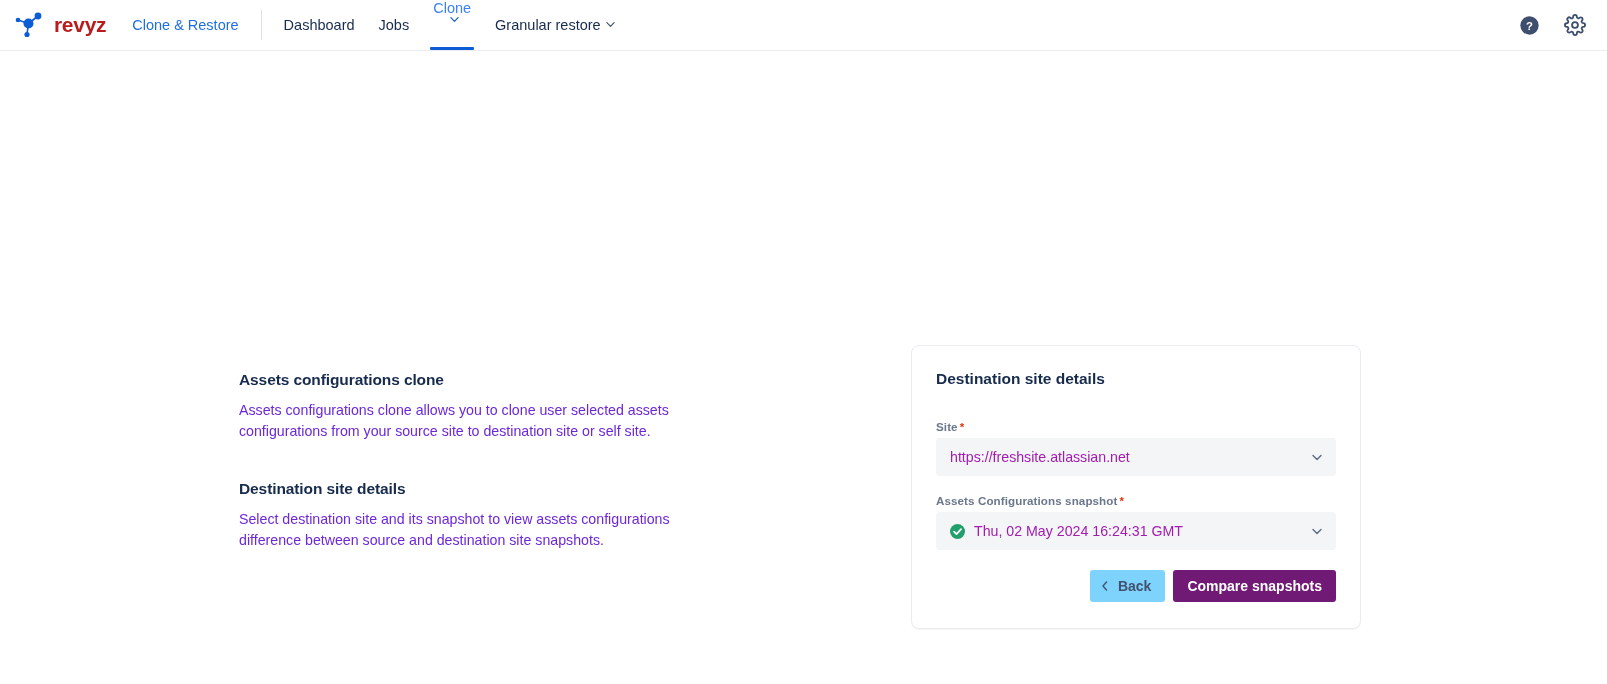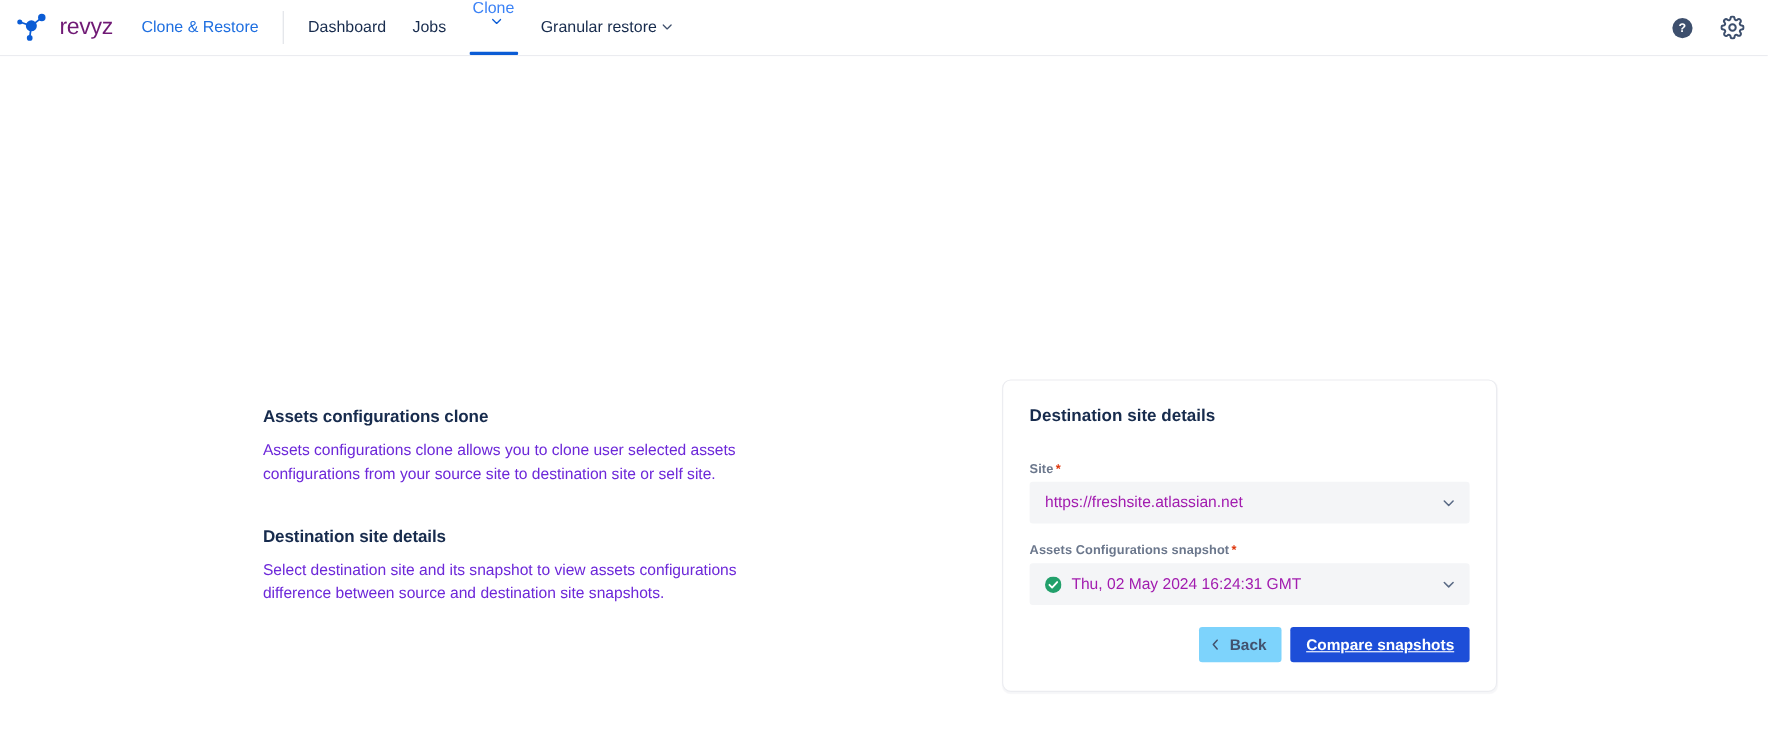--- a/index.html
+++ b/index.html
@@ -30,22 +30,22 @@
     align-items: center;
     gap: 6px;
     padding-left: 14px;
     padding-right: 10px;
     height: 100%;
     cursor: pointer;
   }
   .brand-logo { width: 34px; height: 30px; display: block; }
   .brand-name {
     font-size: 21px;
-    font-weight: normal;
-    color: #701a75;
+    font-weight: bold;
+    color: #b91c1c;
     letter-spacing: -0.3px;
     line-height: 1;
     padding-bottom: 2px;
   }
 
   .nav {
     display: flex;
     align-items: stretch;
     height: 100%;
   }
@@ -207,24 +207,23 @@
     font-family: "Liberation Sans", sans-serif;
   }
   .btn-secondary {
     background: #7dd3fc;
     color: #42526e;
     padding: 0 14px 0 10px;
     gap: 8px;
   }
   .btn-secondary .back-chev { width: 10px; height: 12px; color: #42526e; display:block; }
   .btn-primary {
-    background: #1d4ed8;
+    background: #701a75;
     color: #ffffff;
     padding: 0 14px;
-    text-decoration: underline;
   }
 </style>
 </head>
 <body>
 
 <div class="topbar">
 
   <div class="brand">
     <span>
       <svg class="brand-logo" viewBox="0 0 34 30" xmlns="http://www.w3.org/2000/svg">

